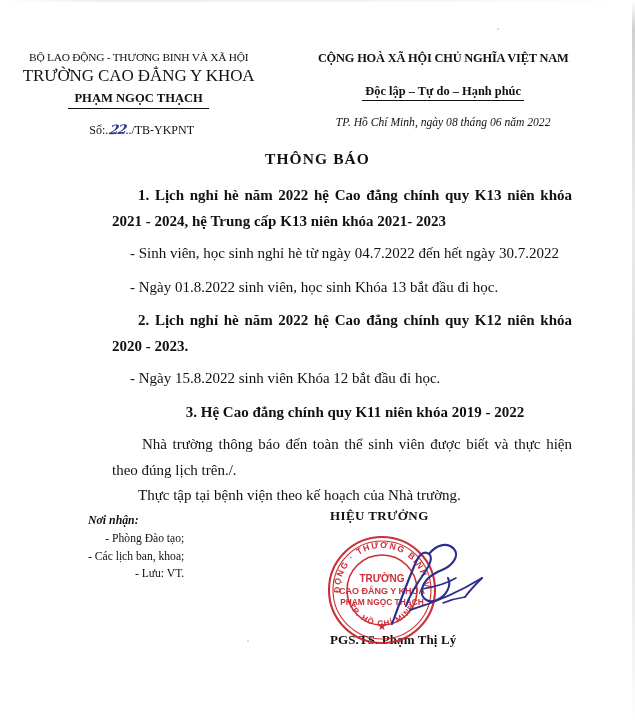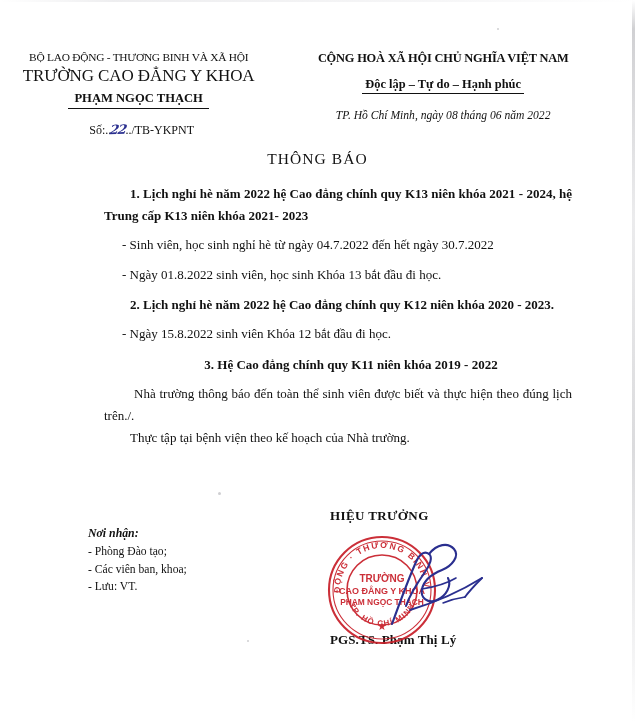--- a/index.html
+++ b/index.html
@@ -88,46 +88,46 @@
     font-size: 12.4px; font-weight: bold;
     letter-spacing: -0.2px; white-space: nowrap;
     line-height: 1.34;
   }
   .nation-motto {
     font-size: 12.4px; font-weight: bold;
     line-height: 1.36; white-space: nowrap;
     display: inline-block;
     border-bottom: 1.1px solid #111;
     padding: 0 3px 1px 3px;
-    margin-top: 9px;
+    margin-top: 16px;
   }
   .date-line {
     margin-top: 15px;
     font-size: 11.6px; font-style: italic;
     white-space: nowrap;
     text-align: center;
   }
 
   
   .doc-title {
     position: absolute; top: 150px; left: 0; width: 635px;
     text-align: center;
-    font-size: 15.5px; font-weight: normal;
+    font-size: 15.5px; font-weight: bold;
     letter-spacing: 1.1px;
   }
 
   
   .body-block {
     position: absolute; top: 183px; left: 100px;
     width: 472px;
   }
   .para {
-    font-size: 13px;
+    font-size: 15px;
     line-height: 1.70;
-    margin: 0 0 7px 4px;
+    margin: 0 0 7px 12px;
     text-align: justify;
     text-justify: inter-word;
   }
   .para.item {
     font-weight: bold;
     text-indent: 26px;
   }
   .para.item-nojust { text-align: center; }
   .para.bullet {
     text-indent: 18px;
@@ -145,29 +145,29 @@
   }
   .para.closing {
     text-indent: 30px;
     text-align: justify;
     margin-bottom: 0;
   }
 
   
   .footer { position: absolute; top: 512px; left: 0; width: 635px; }
   .recipients {
-    position: absolute; left: 88px; top: 13px;
+    position: absolute; left: 88px; top: 0;
     font-size: 11.6px; line-height: 1.52;
   }
   .recipients-title {
     font-style: italic; font-weight: bold;
     font-size: 11.8px;
   }
   .recipients li { list-style: none; }
-  .recipients ul { margin: 0; padding: 0; }
+  .recipients ul { margin: 0; padding: 0; text-align: right; }
 
   .signature {
     position: absolute; left: 330px; top: -4px;
     width: 250px; text-align: left;
   }
   .sig-role {
     font-size: 13px; font-weight: bold;
     letter-spacing: 0.4px;
   }
   .sig-area {
@@ -251,21 +251,21 @@
 
     <p class="para plain-indent">Thực tập tại bệnh viện theo kế hoạch của Nhà trường.</p>
   </div>
 
   <div class="footer">
 
     <div class="recipients">
       <div class="recipients-title">Nơi nhận:</div>
       <ul>
         <li>- Phòng Đào tạo;</li>
-        <li>- Các viên ban, khoa;</li>
+        <li>- Các lịch ban, khoa;</li>
         <li>- Lưu: VT.</li>
       </ul>
     </div>
 
     <div class="signature">
       <div class="sig-role">HIỆU TRƯỞNG</div>
 
       <div class="sig-area">
 
         <div class="seal">

